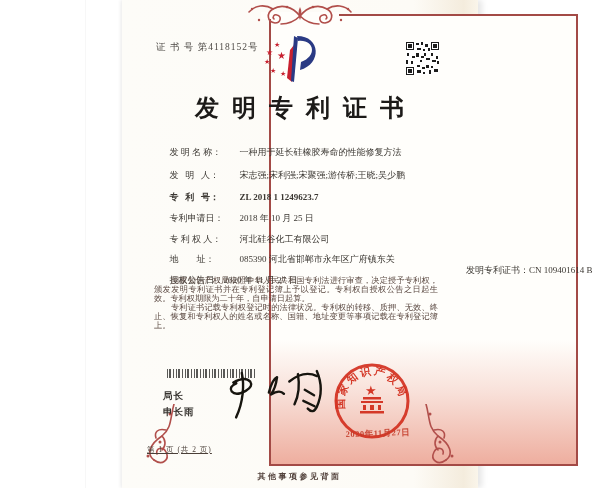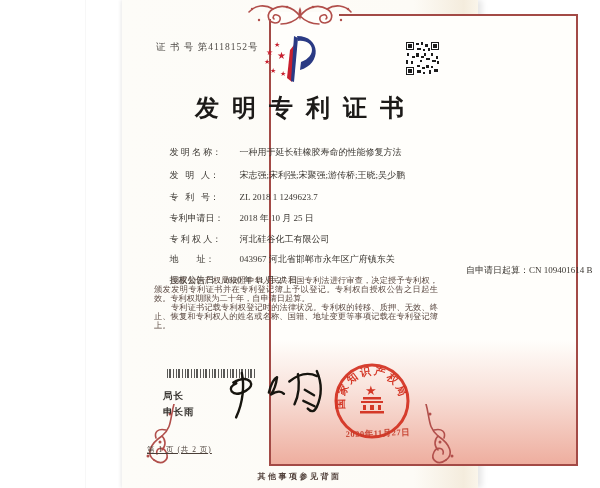--- a/index.html
+++ b/index.html
@@ -145,36 +145,36 @@
     <div class="certno" style="left:34px;">证 书 号 第4118152号</div>
 
     <div class="title" style="left:25px;">发明专利证书</div>
 
     <div class="frow" style="left:34px;top:136px;">
       <span class="lbl">发 明 名 称：</span><span class="val">一种用于延长硅橡胶寿命的性能修复方法</span>
     </div>
     <div class="frow" style="left:34px;top:159px;">
       <span class="lbl">发   明   人：</span><span class="val">宋志强;宋利强;宋聚强;游传桥;王晓;吴少鹏</span>
     </div>
-    <div class="frow" style="left:34px;top:181px;">
+    <div class="frow" style="left:34px;top:181px;font-weight:bold;">
       <span class="lbl">专   利   号：</span><span class="val">ZL 2018 1 1249623.7</span>
     </div>
     <div class="frow" style="left:34px;top:202px;">
       <span class="lbl">专利申请日：</span><span class="val">2018 年 10 月 25 日</span>
     </div>
     <div class="frow" style="left:34px;top:223px;">
       <span class="lbl">专 利 权 人：</span><span class="val">河北硅谷化工有限公司</span>
     </div>
     <div class="frow" style="left:34px;top:243px;">
-      <span class="lbl">地        址：</span><span class="val">043967 河北省邯郸市永年区广府镇东关</span>
+      <span class="lbl">地        址：</span><span class="val">085390 河北省邯郸市永年区广府镇东关</span>
     </div>
 
     <div class="frow" style="left:34px;top:264px;width:290px;">
       <span>授权公告日：</span><span>2020 年 11 月 27 日</span>
-      <span class="grant-b"><span>自申请日起算：</span><span>CN 109401614 B</span></span>
+      <span class="grant-b"><span>发明专利证书：</span><span>CN 109401614 B</span></span>
     </div>
 
     <div class="paras" style="left:32px;">
       <p>国家知识产权局依照中华人民共和国专利法进行审查，决定授予专利权，颁发发明专利证书并在专利登记簿上予以登记。专利权自授权公告之日起生效。专利权期限为二十年，自申请日起算。</p>
       <p>专利证书记载专利权登记时的法律状况。专利权的转移、质押、无效、终止、恢复和专利权人的姓名或名称、国籍、地址变更等事项记载在专利登记簿上。</p>
     </div>
 
     <div class="barcode" style="left:45px;"></div>
 
     <div class="director" style="left:41px;top:390px;font-family:Liberation Mono, monospace;">局长</div>

